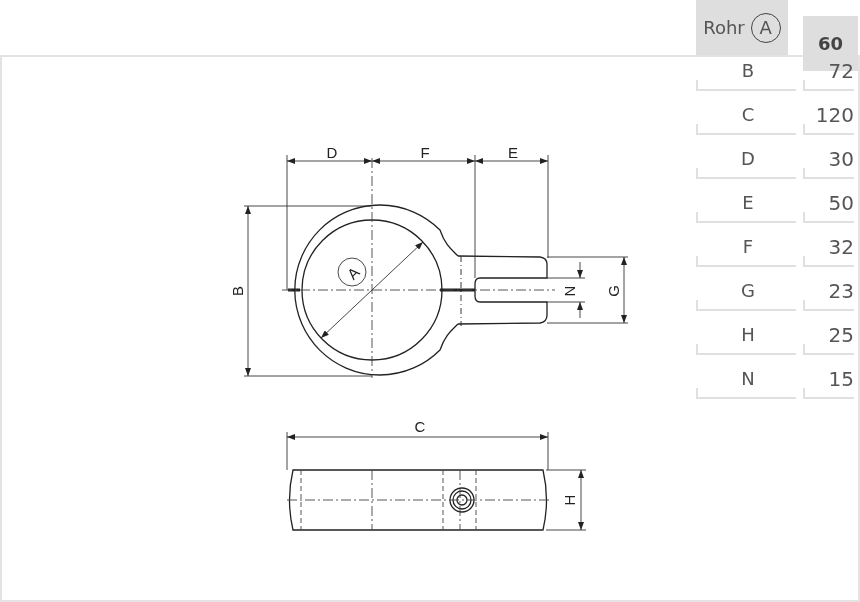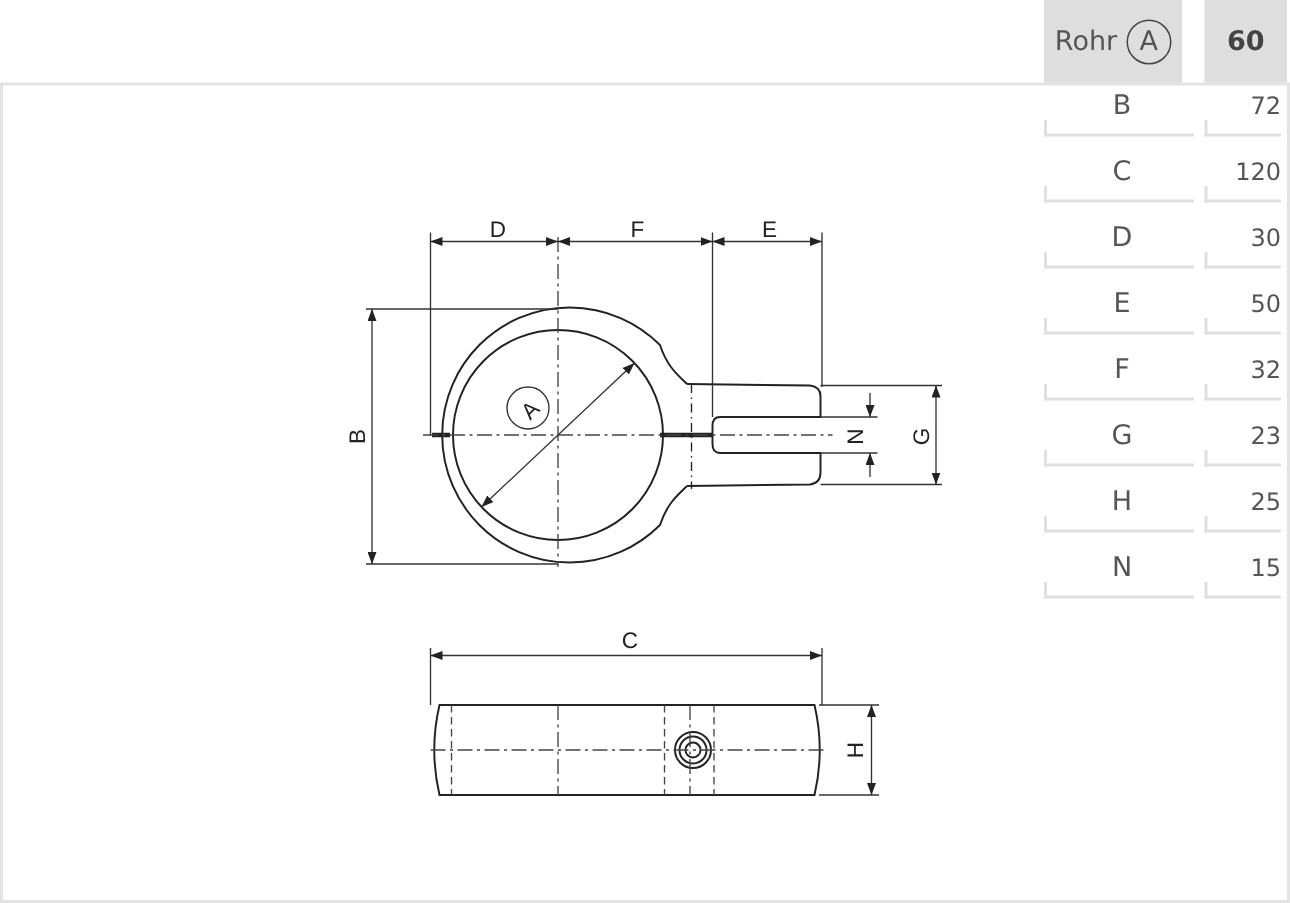--- a/index.html
+++ b/index.html
@@ -1,24 +1,24 @@
 <!DOCTYPE html>
 <html><head>
 <meta charset="utf-8">
 <style>
   html, body { margin: 0; padding: 0; background: #ffffff; }
   body { width: 860px; height: 602px; position: relative; overflow: hidden; font-family: "DejaVu Sans", sans-serif; color: #444; }
   .frame { position: absolute; left: 0; top: 55px; width: 856px; height: 543px; border: 2px solid #e3e3e3; box-sizing: content-box; }
   .hdr-label { position: absolute; left: 696px; top: 0; width: 92px; height: 55px; background: #dedede; display: flex; align-items: center; justify-content: center; font-size: 18px; color: #555; }
   .hdr-label .circ { display: inline-flex; width: 28px; height: 28px; border: 1.3px solid #444; border-radius: 50%; align-items: center; justify-content: center; margin-left: 6px; font-size: 18px; }
-  .hdr-value { position: absolute; left: 803px; top: 0; width: 55px; height: 55px; background: #dedede; display: flex; align-items: center; justify-content: center; font-size: 18px; font-weight: bold; color: #444; }
+  .hdr-value { position: absolute; left: 803px; top: 16px; width: 55px; height: 55px; background: #dedede; display: flex; align-items: center; justify-content: center; font-size: 18px; font-weight: bold; color: #444; }
   .table { position: absolute; left: 696px; top: 57px; width: 162px; }
   .row { position: relative; height: 44px; }
   .row .k { position: absolute; left: 0; width: 104px; top: 0; height: 34px; text-align: center; line-height: 28px; font-size: 18px; color: #555; }
-  .row .v { position: absolute; left: 107px; width: 51px; top: 0; height: 34px; text-align: right; line-height: 28px; font-size: 16px; color: #555; }
+  .row .v { position: absolute; left: 107px; width: 51px; top: 0; height: 34px; text-align: right; line-height: 28px; font-size: 20px; color: #555; }
   .row .k::after, .row .v::after { content: ""; position: absolute; left: 0; right: 0; bottom: 0; height: 9px; border-left: 2px solid #e0e0e0; border-bottom: 2px solid #e0e0e0; }
   .row .k::after { right: 4px; }
   svg.drawing { position: absolute; left: 0; top: 0; }
   svg text { font-family: "Liberation Sans", sans-serif; font-size: 15px; fill: #222; }
 </style>
 </head>
 <body>
 
 <div class="frame"></div>
 

